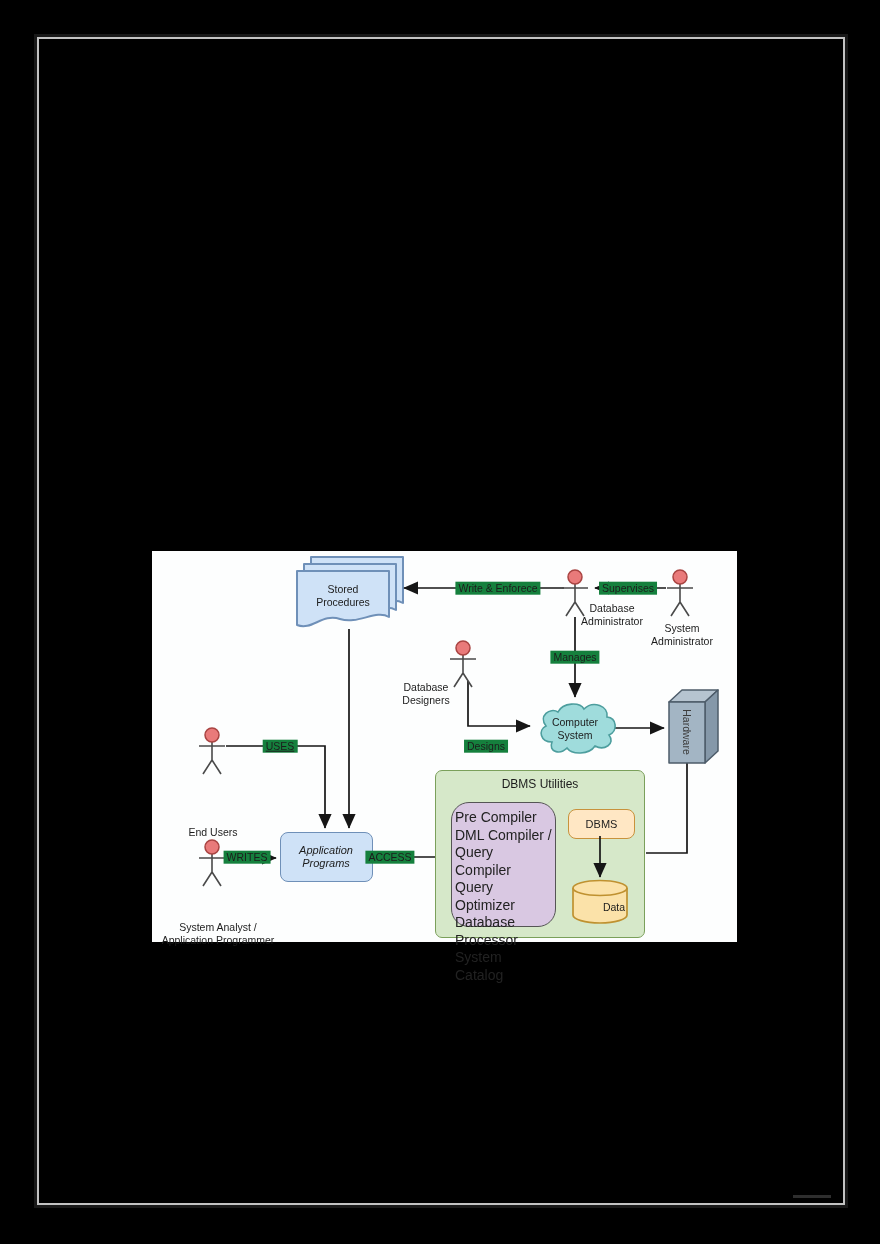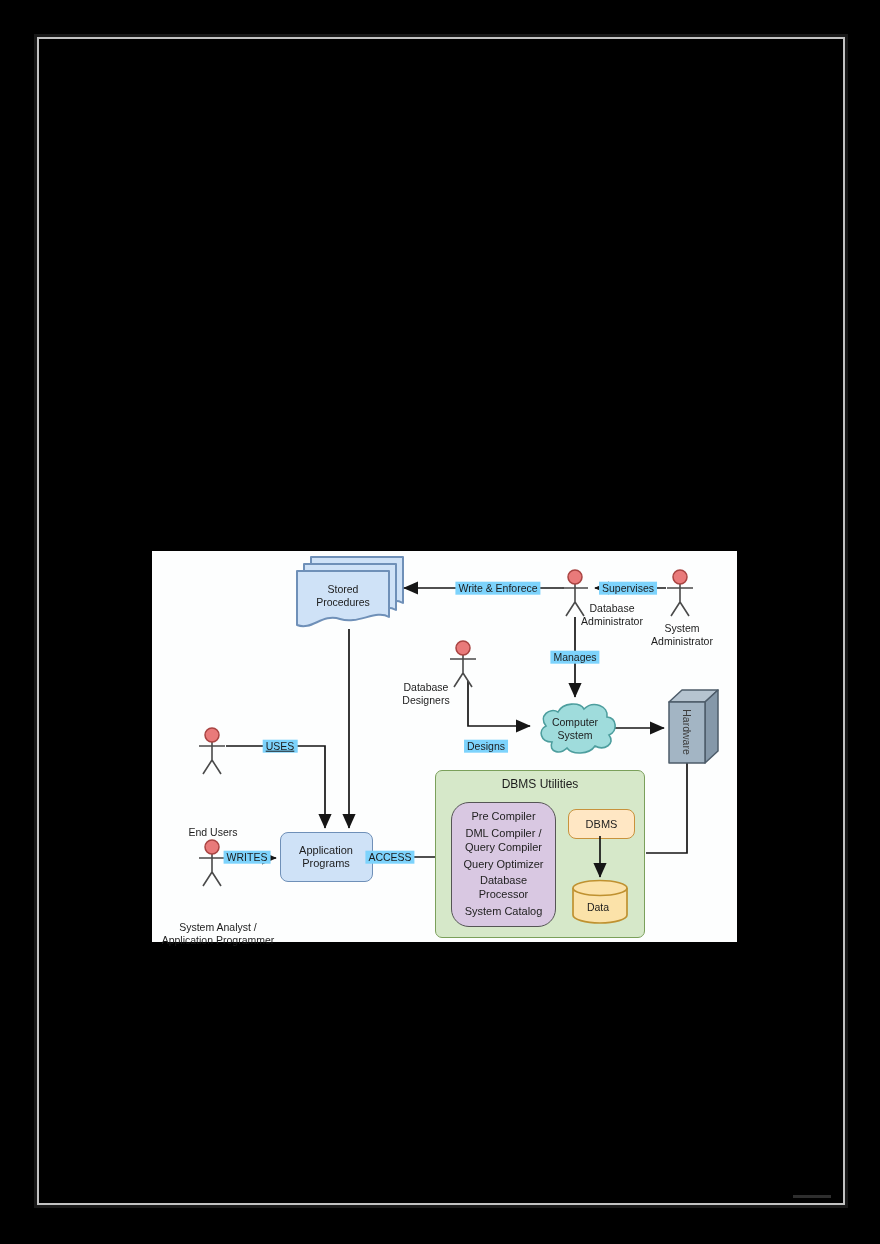--- a/index.html
+++ b/index.html
@@ -9,37 +9,37 @@
          border:2px solid #c2c2c2;box-shadow:0 0 0 3px #181818;}
   #footer-mark{position:absolute;left:793px;top:1195px;width:38px;height:3px;
                background:#3a3a3a;opacity:.8;}
   #diagram{position:absolute;left:152px;top:551px;width:585px;height:391px;
            background:#fdfefe;}
   #diagram svg{position:absolute;left:0;top:0;z-index:2;pointer-events:none;}
   .box{position:absolute;box-sizing:border-box;text-decoration:underline;}
   .lbl{position:absolute;z-index:3;transform:translate(-50%,-50%);
        white-space:pre-line;text-align:center;color:#1c1c1c;font-size:10.5px;
        line-height:1.2;}
-  .online{background:#7dd3fc;padding:0 3px;white-space:nowrap;}
+  .online{background:#15803d;padding:0 3px;white-space:nowrap;}
   #ap-box{left:128px;top:281px;width:93px;height:50px;background:#cfe2f7;
           border:1.5px solid #6f90b8;border-radius:8px;z-index:1;}
   #green-box{left:283px;top:219px;width:210px;height:168px;background:#d6e8c9;
              border:1.5px solid #7ba05b;border-radius:7px;z-index:1;}
   #green-title{position:absolute;left:0;top:6px;width:100%;text-align:center;
                font-size:12px;color:#1c1c1c;}
   #purple-box{position:absolute;left:15px;top:31px;width:105px;height:125px;
               background:#d9c8e2;border:1px solid #555;border-radius:18px;
               display:flex;flex-direction:column;justify-content:space-around;
               padding:6px 3px;box-sizing:border-box;}
-  .component{text-align:center;font-size:11px;line-height:1.25;color:#222;}
+  .component{font-size:14px;line-height:1.25;color:#222;}
   #dbms-box{position:absolute;left:132px;top:38px;width:65px;height:28px;
             background:#ffe7c4;border:1.5px solid #c8923c;border-radius:8px;
             display:flex;align-items:center;justify-content:center;
             font-size:11px;color:#222;}
-  .ap-label{font-size:11px;}
+  .ap-label{font-size:11px;font-style:italic;}
   #hardware-label{transform:translate(-50%,-50%) rotate(90deg);color:#3c3c3c;}
 </style>
 </head>
 <body>
 
 <div id="page">
   <div id="frame"></div>
   <div id="footer-mark"></div>
 
   <div id="diagram">
@@ -141,15 +141,15 @@
 System</div>
     <div class="lbl" id="hardware-label" style="left:535px;top:181px;">Hardware</div>
     <div class="lbl" style="left:61px;top:237px;margin-top:44px;">End Users</div>
     <div class="lbl online" style="left:128px;top:195px;text-decoration:underline;">USES</div>
     <div class="lbl online" style="left:95px;top:306px;">WRITES</div>
     <div class="lbl" style="left:66px;top:347px;margin-top:36px;">System Analyst /
 Application Programmer</div>
     <div class="lbl ap-label" style="left:174px;top:306px;">Application
 Programs</div>
     <div class="lbl online" style="left:238px;top:306px;">ACCESS</div>
-    <div class="lbl" style="left:446px;top:356px;">Data</div>
+    <div class="lbl" style="left:462px;top:356px;">Data</div>
   </div>
 </div>
 
 </body></html>

